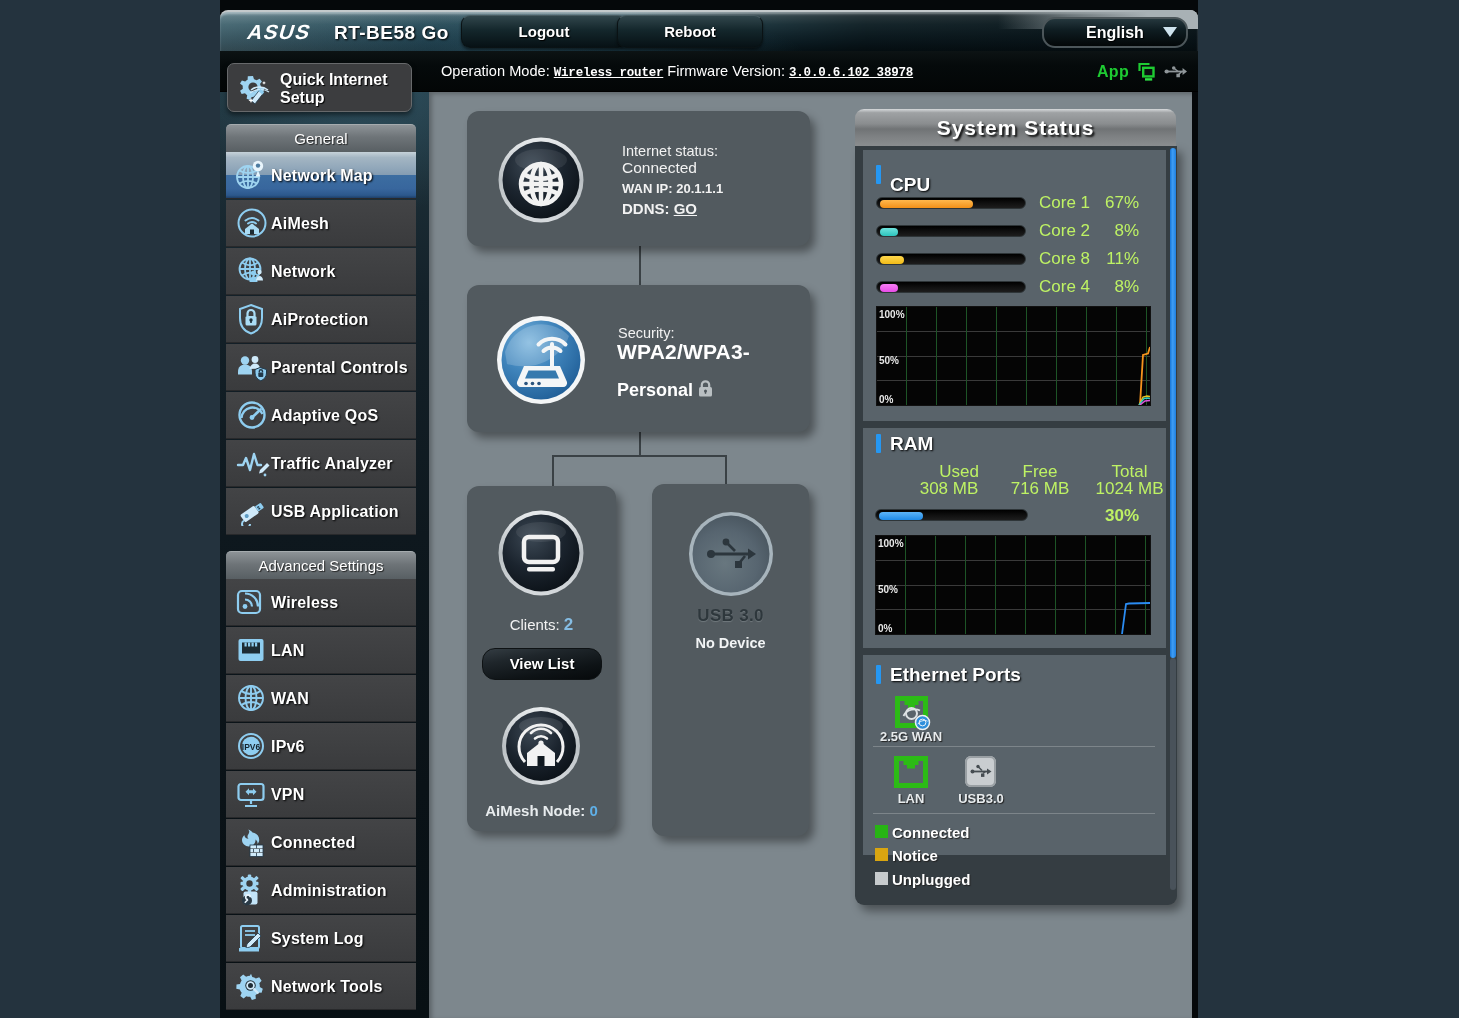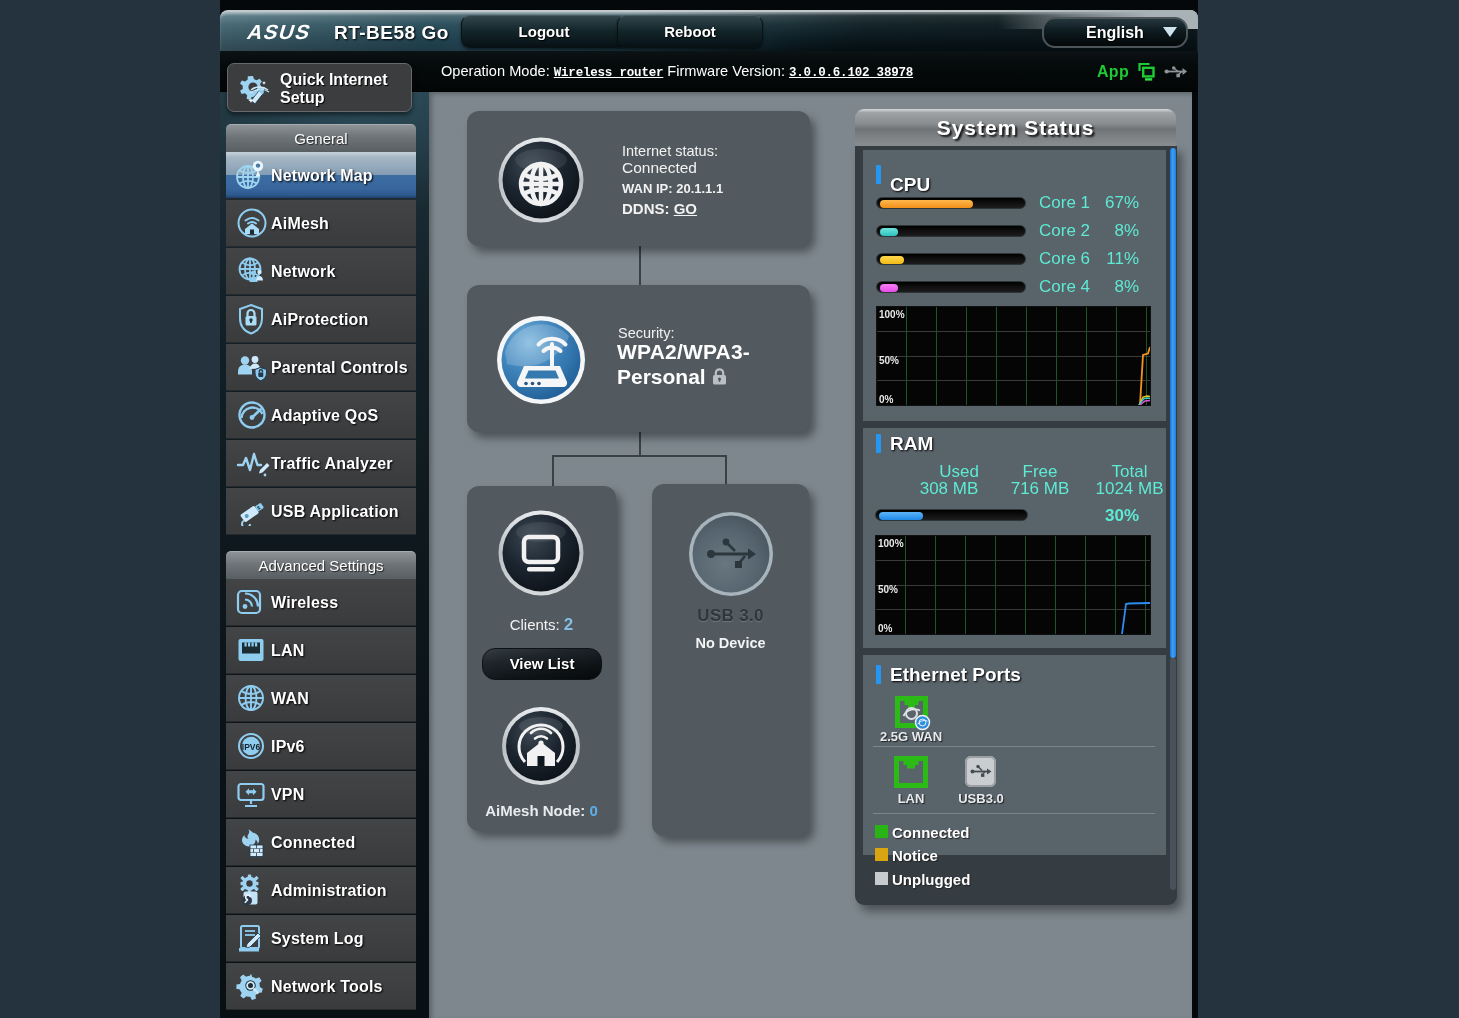--- a/index.html
+++ b/index.html
@@ -46,21 +46,21 @@
 #panel{position:absolute;left:426px;top:17px;width:322px;height:888px}
 #ptitle{position:absolute;left:0;top:0;width:321px;height:37px;border-radius:9px 9px 0 0;
 background:linear-gradient(180deg,#d6d9db 0%,#9fa2a4 10%,#8a8d8f 40%,#707375 54%,#7e8183 75%,#8a8d8f 100%);
 color:#fff;font-size:21px;font-weight:bold;letter-spacing:1px;text-align:center;line-height:37px;text-shadow:2px 2px 2px rgba(0,0,0,.85)}
 #pbody{position:absolute;left:0;top:37px;width:322px;height:759px;background:#353d42;border-radius:0 0 9px 9px;box-shadow:5px 6px 10px rgba(0,0,0,.4)}
 .psec{position:absolute;left:8px;width:303px;background:#59636a}
 .ptag{position:absolute;width:5px;height:19px;background:#2597f2;border-radius:1px}
 .ptt{position:absolute;color:#fff;font-weight:bold;font-size:19px;text-shadow:1px 1px 2px #000}
 .pbar{position:absolute;height:12px;border-radius:6px;background:linear-gradient(180deg,#000 0%,#111 55%,#1d1d1d 100%);border:1px solid #2e3538}
 .pfill{position:absolute;top:2px;left:3px;height:8px;border-radius:4px}
-.plab{position:absolute;color:#5eead4;font-size:17px}
+.plab{position:absolute;color:#bef264;font-size:17px}
 .graph{position:absolute;background:#050505;border:1px solid #111}
 .glab{position:absolute;color:#e8e8e8;font-size:10px;font-weight:bold;left:2px}
 #scrollthumb{position:absolute;left:315px;top:39px;width:6px;height:510px;background:linear-gradient(90deg,#1877d8,#3f9ef5 45%,#1f7fdf);border-radius:3px}
 #scrolltrack{position:absolute;left:315px;top:549px;width:6px;height:232px;background:#49525a;border-radius:3px}
 .ethlab{position:absolute;color:#e7ebed;font-weight:bold;font-size:13px;text-align:center;text-shadow:1px 1px 1px #222}
 .legsq{position:absolute;width:13px;height:13px}
 .leglab{position:absolute;color:#fff;font-size:15px;font-weight:bold;text-shadow:1px 1px 1px #222}
 .sepline{position:absolute;left:10px;width:282px;height:1px;background:rgba(255,255,255,.22)}
 </style></head>
 <body>
@@ -377,21 +377,21 @@
           <path d="M43.5 30.5 a19 19 0 0 1 27 0"></path>
         </g>
         <path d="M29 52 h36 l7 16 a4 4 0 0 1-4 5 h-42 a4 4 0 0 1-4-5 Z" fill="#f4f6f7"></path>
         <path d="M33.5 56.5 h27 l3.5 8 h-34 Z" fill="#3579ae"></path>
         <circle cx="31" cy="69.5" r="1.8" fill="#2a547e"></circle>
           <circle cx="37.5" cy="69.5" r="1.8" fill="#2a547e"></circle>
           <circle cx="44" cy="69.5" r="1.8" fill="#2a547e"></circle>
       </svg>
       <div class="abs" style="left:151px;top:40px;color:#f2f2f2;font-size:14.5px">Security:</div>
       <div class="abs" style="left:150px;top:55px;color:#fff;font-size:21px;font-weight:bold;letter-spacing:.2px">WPA2/WPA3-</div>
-      <div class="abs" style="left:150px;top:80px;color:#fff;font-size:21px;font-weight:bold">Personal <svg width="15" height="17" viewBox="0 0 15 17" style="vertical-align:-1px">
+      <div class="abs" style="left:150px;top:95px;color:#fff;font-size:18px;font-weight:bold">Personal <svg width="15" height="17" viewBox="0 0 15 17" style="vertical-align:-1px">
             <rect x="1" y="7" width="13" height="9.5" rx="1.5" fill="#b9bfc2"></rect>
             <path d="M3.8 7 V5 a3.7 3.7 0 0 1 7.4 0 V7" fill="none" stroke="#b9bfc2" stroke-width="2.2"></path>
             <circle cx="7.5" cy="11" r="1.5" fill="#4e565b"></circle>
             <rect x="6.8" y="11" width="1.4" height="2.8" fill="#4e565b"></rect>
           </svg></div>
     </div>
 
     <div class="card" style="left:38px;top:394px;width:149px;height:345px">
       <svg style="position:absolute;left:30px;top:23px" width="88" height="88" viewBox="0 0 88 88">
         <circle cx="44" cy="44" r="42.5" fill="url(#ring2)"></circle>
@@ -469,21 +469,21 @@
         <div class="plab" style="left:176px;top:43px">Core 1</div>
           <div class="plab" style="left:226px;top:43px;width:50px;text-align:right">67%</div>
         <div class="pbar" style="left:13px;top:75px;width:150px">
             <div class="pfill" style="width:18px;background:linear-gradient(180deg,#6fe3dd,#2cc4bc)"></div>
           </div>
         <div class="plab" style="left:176px;top:71px">Core 2</div>
           <div class="plab" style="left:226px;top:71px;width:50px;text-align:right">8%</div>
         <div class="pbar" style="left:13px;top:103px;width:150px">
             <div class="pfill" style="width:24px;background:linear-gradient(180deg,#ffd84d,#f2bb18)"></div>
           </div>
-        <div class="plab" style="left:176px;top:99px">Core 6</div>
+        <div class="plab" style="left:176px;top:99px">Core 8</div>
           <div class="plab" style="left:226px;top:99px;width:50px;text-align:right">11%</div>
         <div class="pbar" style="left:13px;top:131px;width:150px">
             <div class="pfill" style="width:18px;background:linear-gradient(180deg,#f77df5,#e84de8)"></div>
           </div>
         <div class="plab" style="left:176px;top:127px">Core 4</div>
           <div class="plab" style="left:226px;top:127px;width:50px;text-align:right">8%</div>
         <div class="graph" style="left:13px;top:156px;width:275px;height:100px">
           <svg width="273" height="98" viewBox="0 0 273 98">
             <g stroke="#3a3a3a" stroke-width="1">
                 <line x1="0" y1="24.5" x2="273" y2="24.5"></line>

